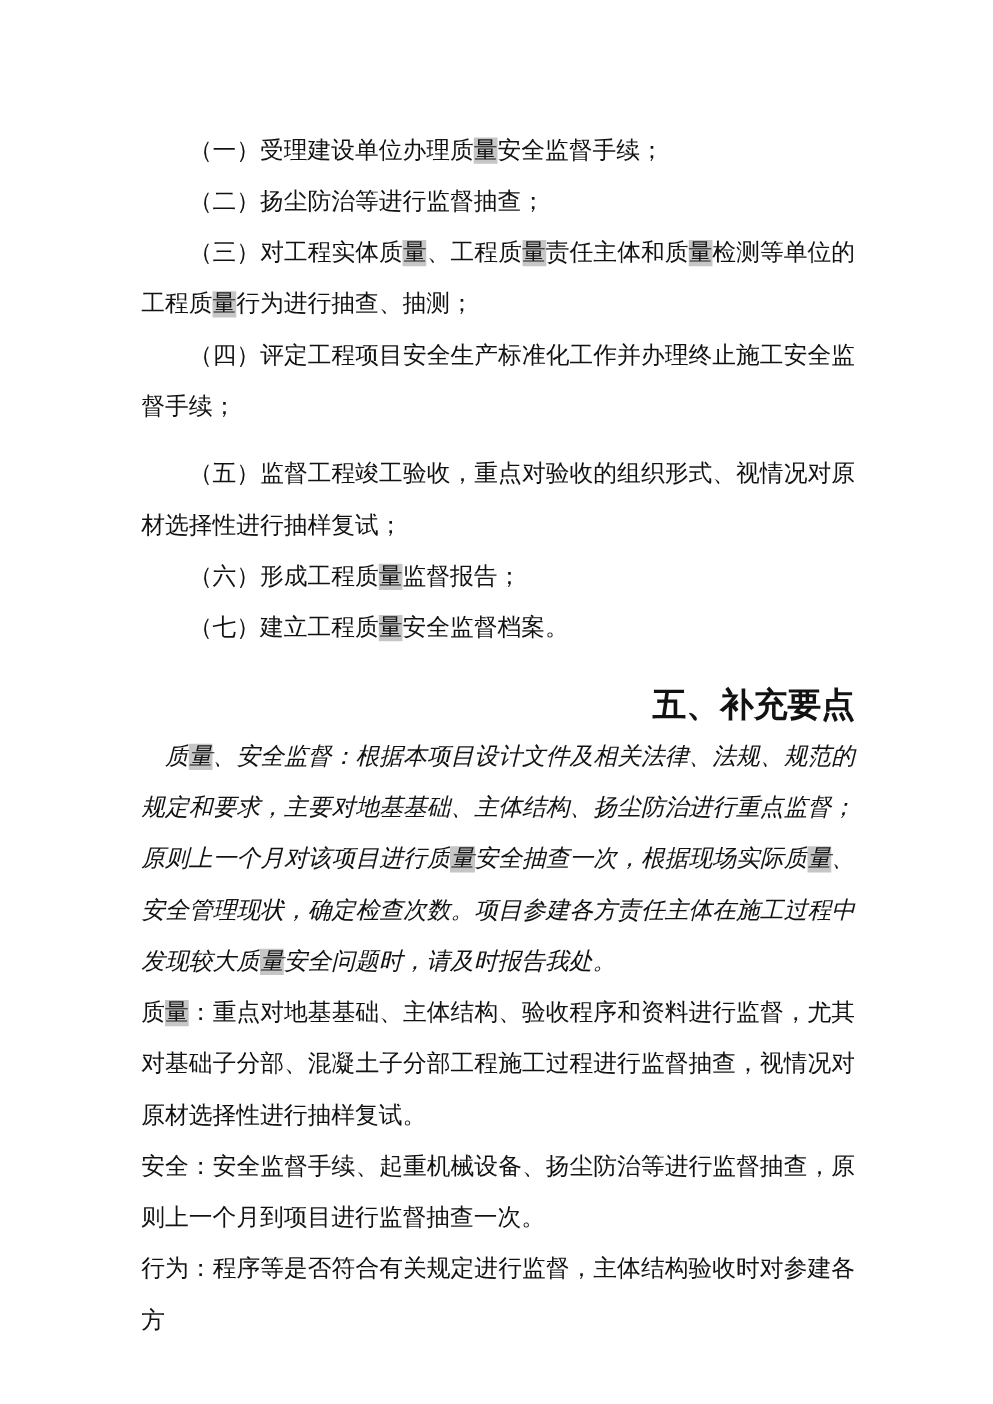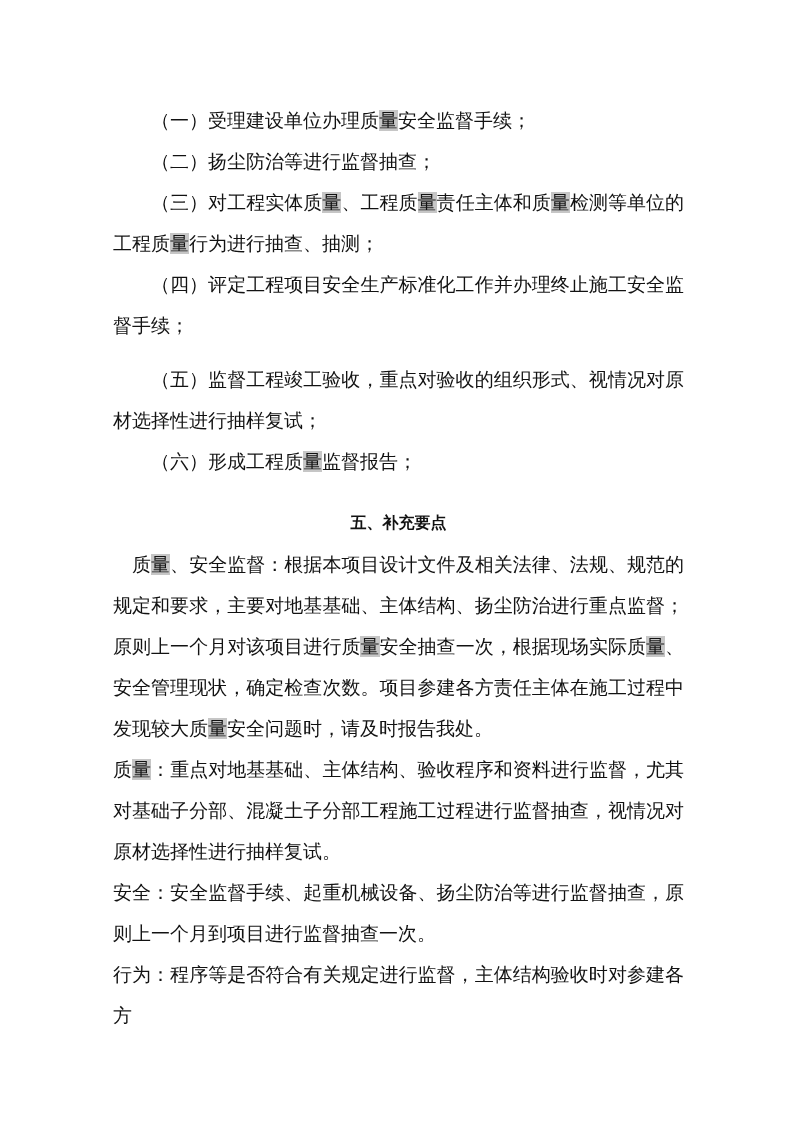--- a/index.html
+++ b/index.html
@@ -18,42 +18,43 @@
   }
   .para {
     margin: 0;
     font-size: 19px;
     line-height: 41px;
     text-align: justify;
     word-break: break-all;
     letter-spacing: 0;
   }
   .indent-2 { text-indent: 2em; }
-  .indent-1 { text-indent: 1em; }
+  .indent-1 { text-indent: 1em; font-style: italic; }
   .gap-before { margin-top: 13px; }
   .section-heading {
     margin: 20px 0 0 0;
-    font-size: 16px;
+    font-size: 27px;
     font-weight: bold;
     line-height: 42px;
-    text-align: center;
+    text-align: right;
     word-break: break-all;
   }
   .hl { background: var(--hl-bg); }
 </style>
 </head>
 <body style="background: rgb(255, 255, 255);">
 
 <div class="sheet">
   <p class="para indent-2">（一）受理建设单位办理质<span class="hl">量</span>安全监督手续；</p>
   <p class="para indent-2">（二）扬尘防治等进行监督抽查；</p>
   <p class="para indent-2">（三）对工程实体质<span class="hl">量</span>、工程质<span class="hl">量</span>责任主体和质<span class="hl">量</span>检测等单位的工程质<span class="hl">量</span>行为进行抽查、抽测；</p>
   <p class="para indent-2">（四）评定工程项目安全生产标准化工作并办理终止施工安全监督手续；</p>
   <p class="para indent-2 gap-before">（五）监督工程竣工验收，重点对验收的组织形式、视情况对原材选择性进行抽样复试；</p>
   <p class="para indent-2">（六）形成工程质<span class="hl">量</span>监督报告；</p>
+  <p class="para indent-2">（七）建立工程质<span class="hl">量</span>安全监督档案。</p>
 
   <h2 class="section-heading">五、补充要点</h2>
 
   <p class="para indent-1">质<span class="hl">量</span>、安全监督：根据本项目设计文件及相关法律、法规、规范的规定和要求，主要对地基基础、主体结构、扬尘防治进行重点监督；原则上一个月对该项目进行质<span class="hl">量</span>安全抽查一次，根据现场实际质<span class="hl">量</span>、安全管理现状，确定检查次数。项目参建各方责任主体在施工过程中发现较大质<span class="hl">量</span>安全问题时，请及时报告我处。</p>
   <p class="para">质<span class="hl">量</span>：重点对地基基础、主体结构、验收程序和资料进行监督，尤其对基础子分部、混凝土子分部工程施工过程进行监督抽查，视情况对原材选择性进行抽样复试。</p>
   <p class="para">安全：安全监督手续、起重机械设备、扬尘防治等进行监督抽查，原则上一个月到项目进行监督抽查一次。</p>
   <p class="para">行为：程序等是否符合有关规定进行监督，主体结构验收时对参建各方</p>
 </div>
 
 </body></html>

